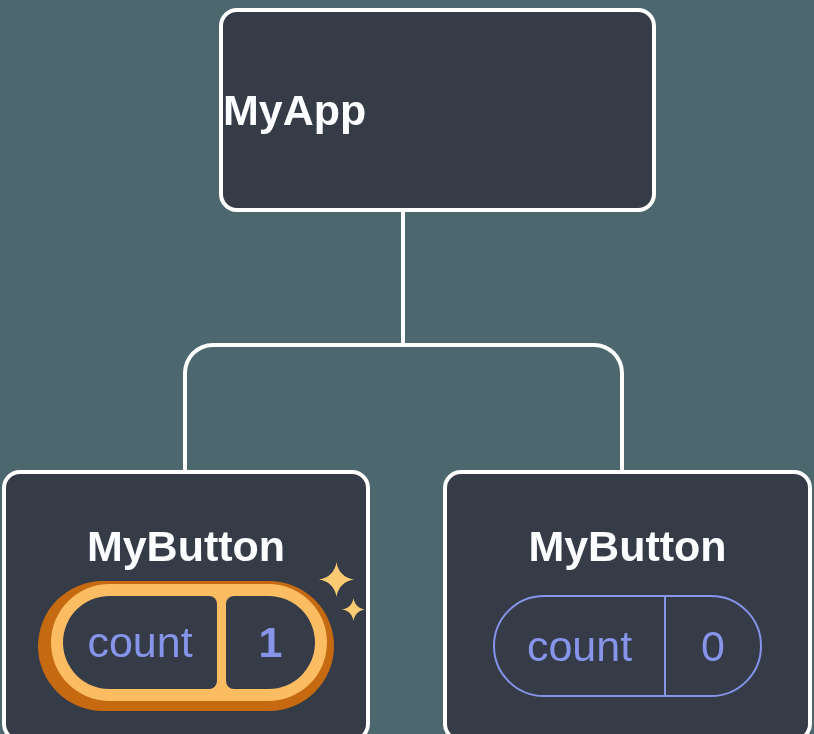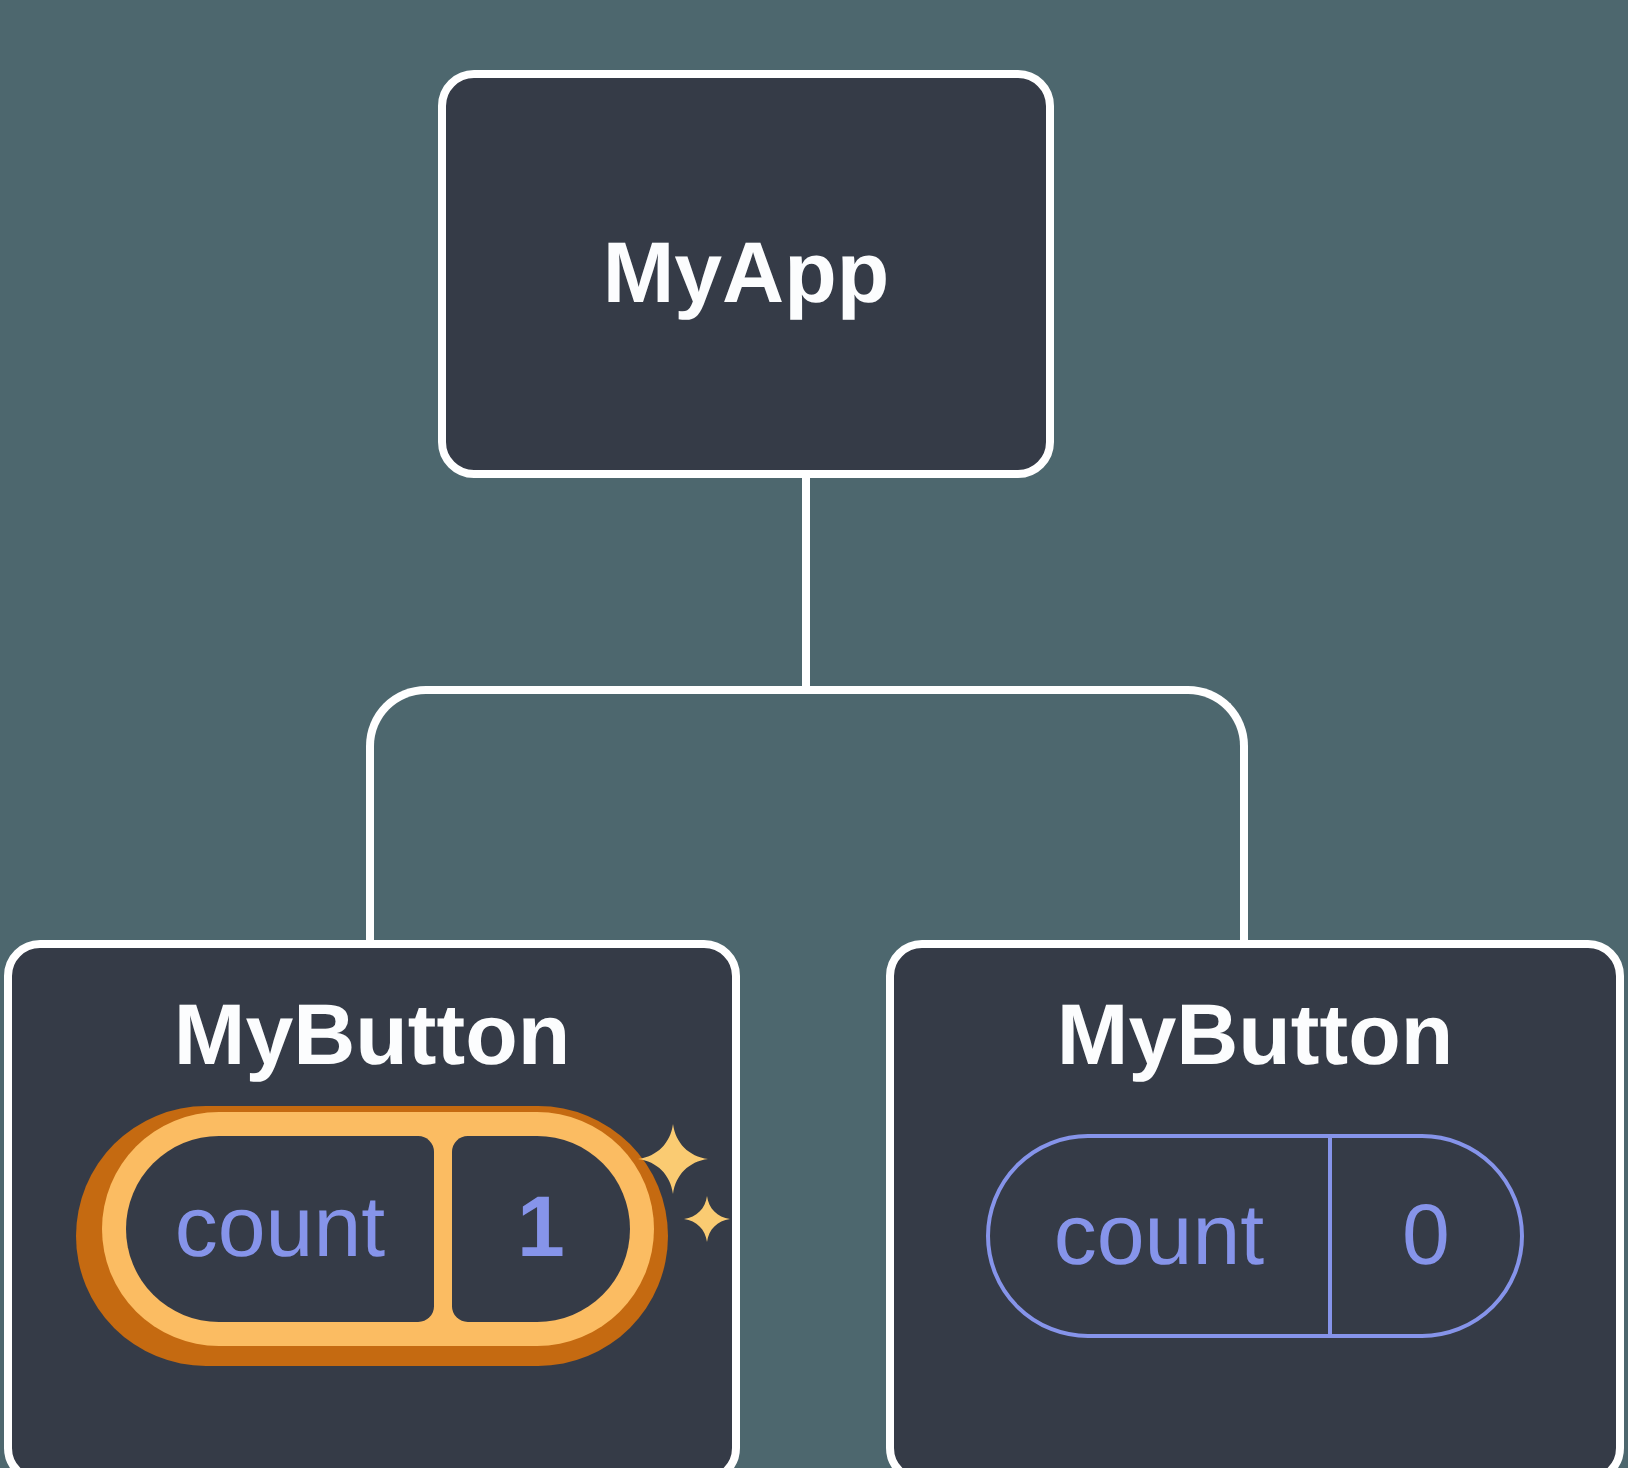--- a/index.html
+++ b/index.html
@@ -22,35 +22,35 @@
   .stage{position:relative;width:814px;height:734px;background:var(--background);overflow:hidden;}
 
   
   .node{
     position:absolute;
     background:var(--node-fill);
     border:4px solid var(--node-border);
     border-radius:18px;
   }
   .node-root{
-    left:219px;top:8px;width:308px;height:204px;
-    display:flex;align-items:center;justify-content:center;margin-top:27px;
+    left:219px;top:8px;width:437px;height:204px;
+    display:flex;align-items:center;justify-content:flex-start;
   }
   .node-child{
     display:flex;flex-direction:column;align-items:center;
   }
   .node-child-left{left:2px;top:470px;width:368px;height:272px;}
   .node-child-right{left:443px;top:470px;width:369px;height:272px;}
 
   .node-label{
     color:var(--label-text);
     font-size:43px;font-weight:700;line-height:52px;
     white-space:nowrap;
   }
-  .node-child .node-label{margin-top:18px;}
+  .node-child .node-label{margin-top:46px;}
 
   
   .v-stem{
     position:absolute;left:401px;top:210px;width:4px;height:136px;
     background:var(--connector);
   }
   .branch{
     position:absolute;left:183px;top:343px;width:441px;height:128px;
     border-top:4px solid var(--connector);
     border-left:4px solid var(--connector);

